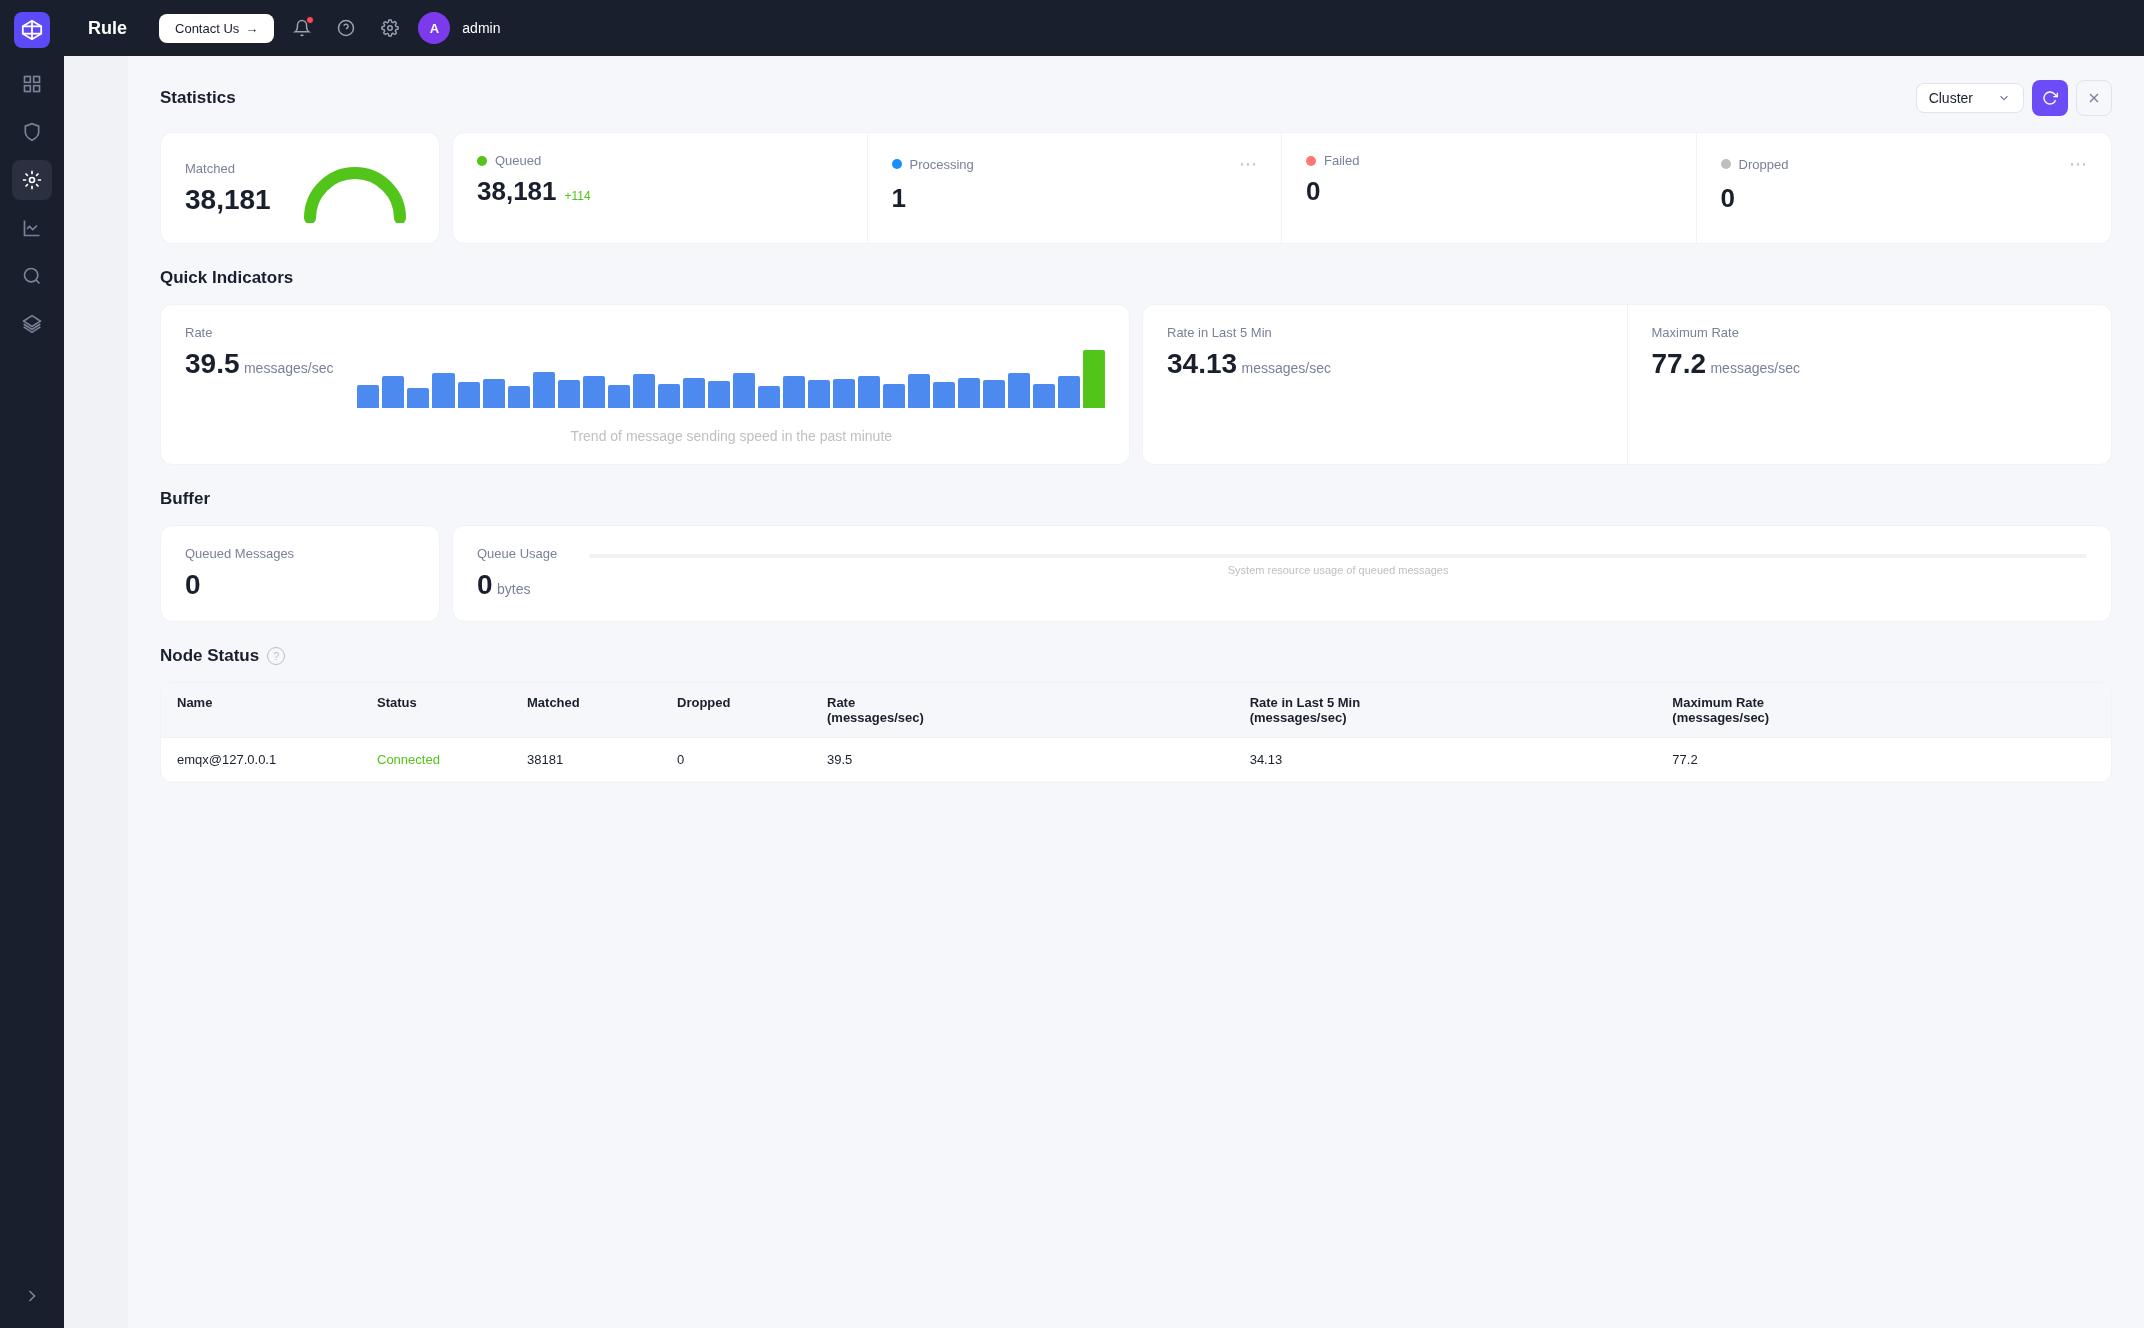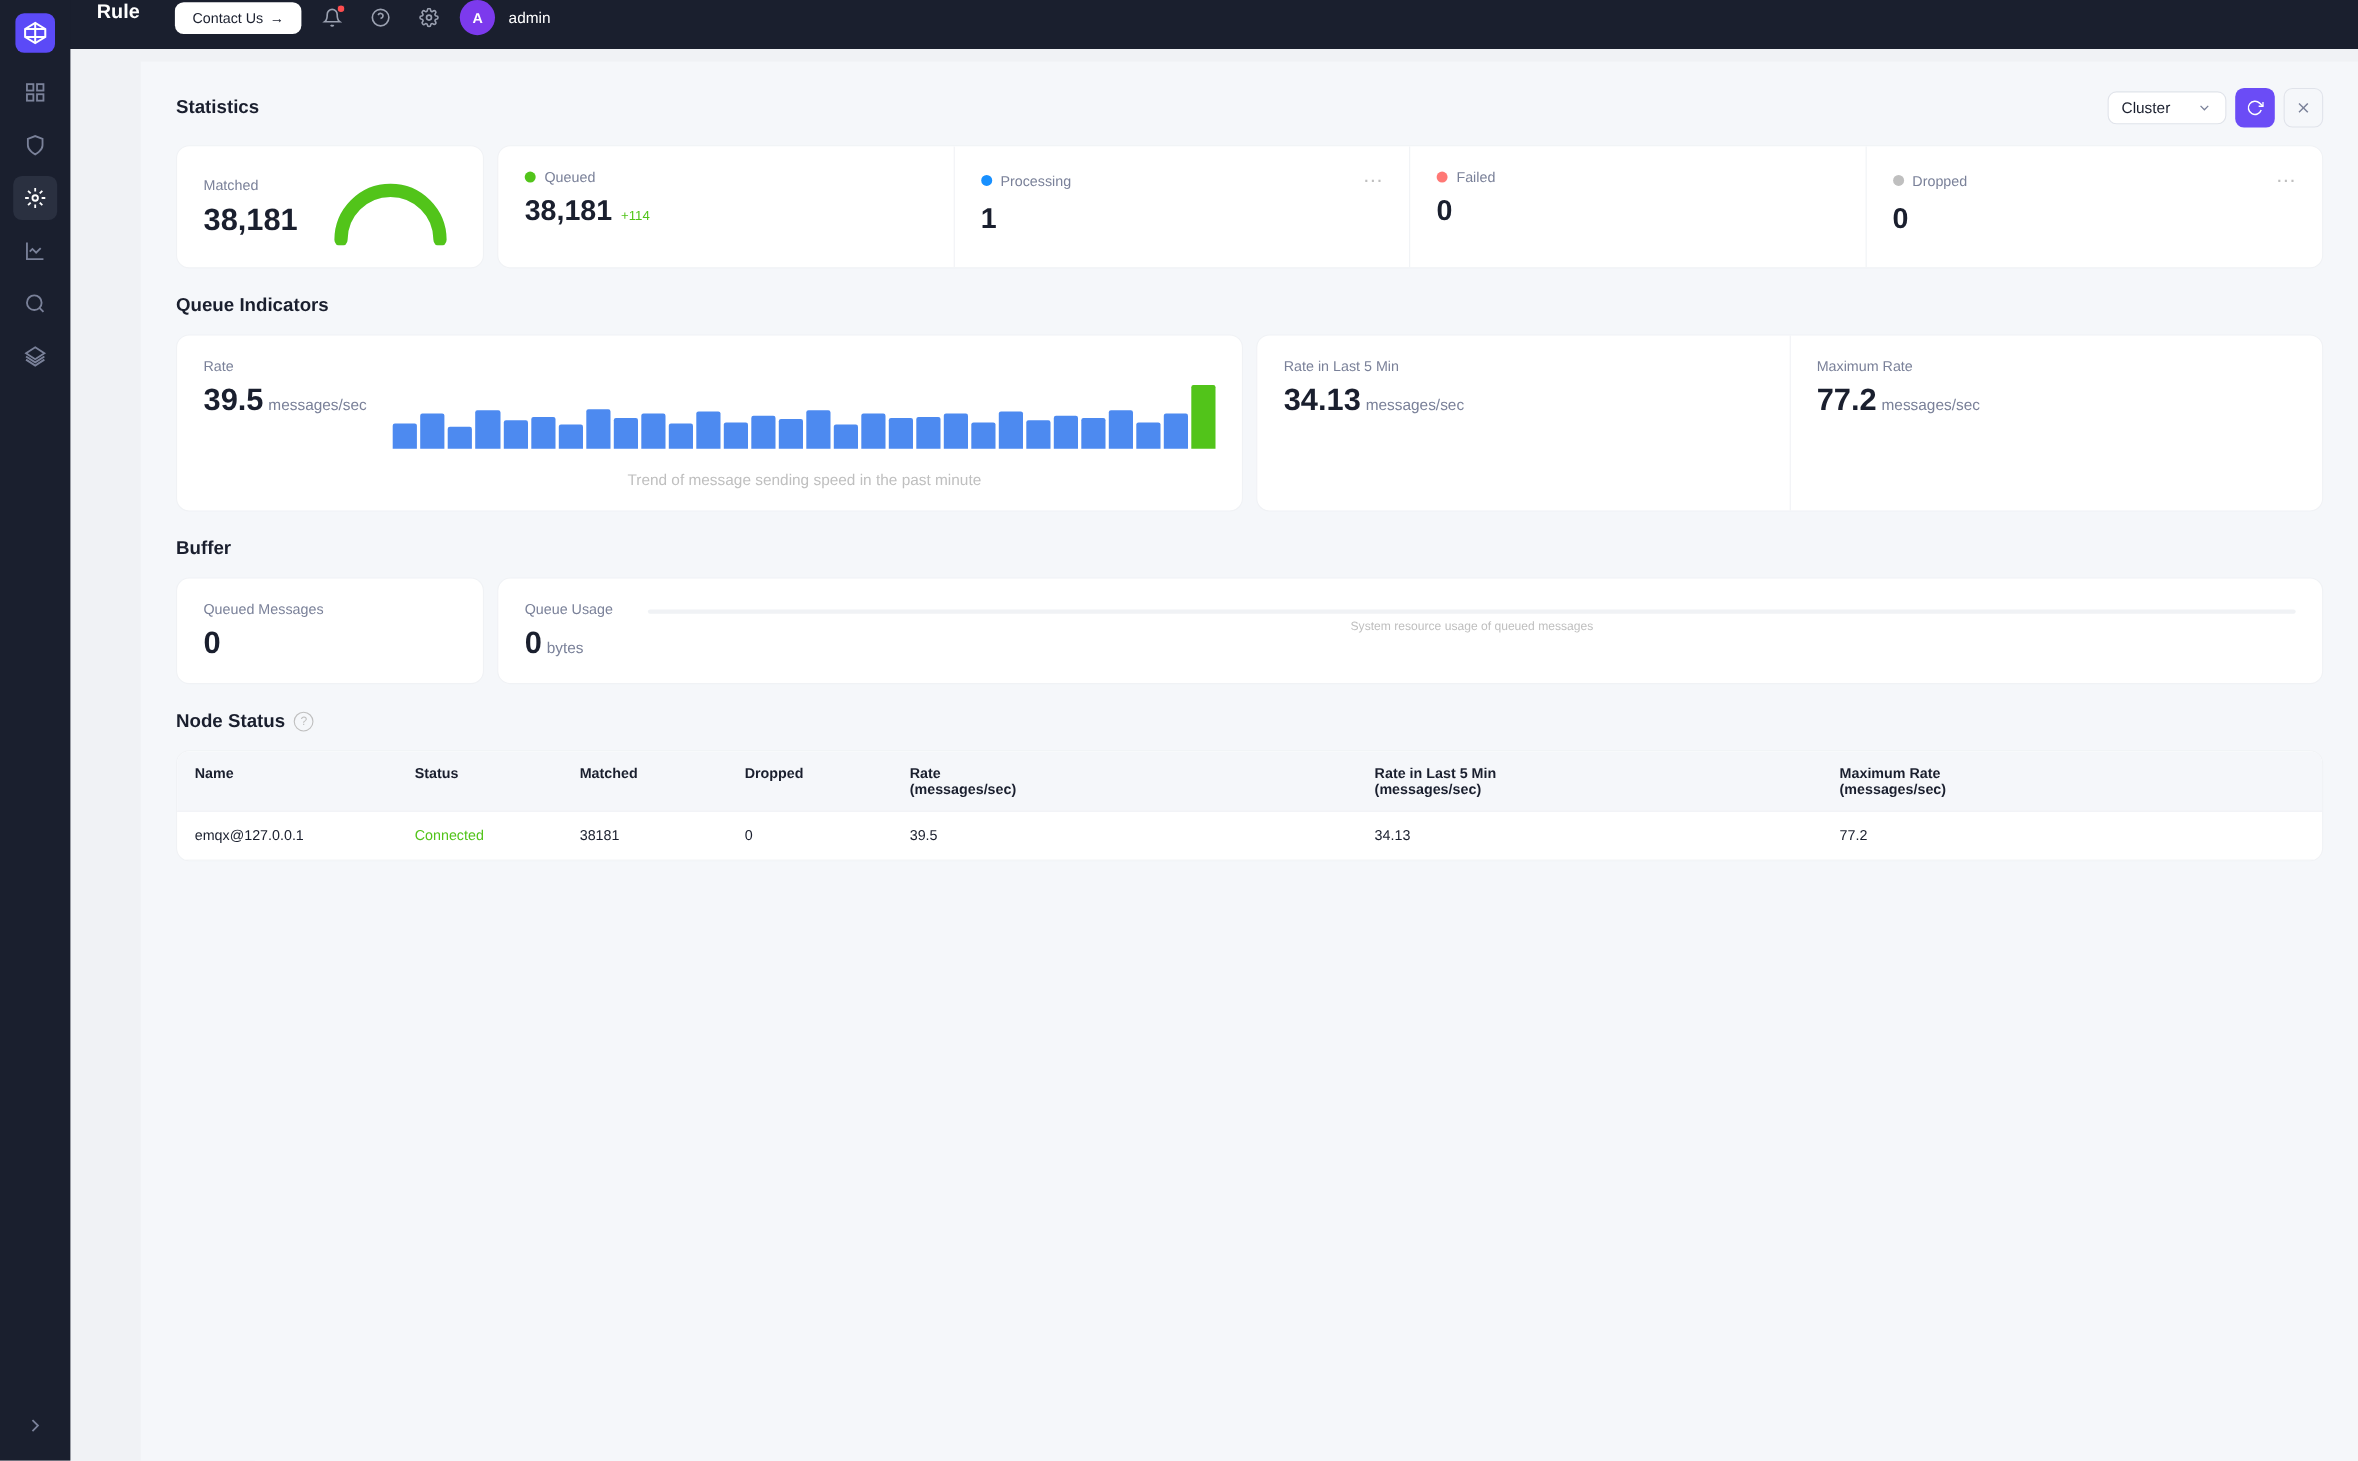--- a/index.html
+++ b/index.html
@@ -30,23 +30,23 @@
       border-radius: 8px;
       cursor: pointer;
       color: #7a8199;
     }
     .sidebar-item.active { background: #2a3040; color: #fff; }
     .sidebar-bottom { margin-top: auto; display: flex; flex-direction: column; align-items: center; gap: 8px; }
 
     
     .topbar {
       position: fixed; top: 0; left: 64px; right: 0;
-      height: 44px;
+      height: 56px;
       background: #1a1f2e;
-      display: flex; align-items: flex-start;
+      display: flex; align-items: center;
       padding: 0 24px;
       gap: 16px;
       z-index: 100;
     }
     .topbar-title {
       color: #fff;
       font-size: 18px;
       font-weight: 600;
     }
     .topbar-search {
@@ -575,21 +575,21 @@
             <span class="more-dots">⋯</span>
           </div>
           <div class="status-value">
             <span>0</span>
           </div>
         </div>
       </div>
     </div>
 
     <div class="section-header">
-      <h2 class="section-title">Queue Indicators</h2>
+      <h2 class="section-title">Quick Indicators</h2>
     </div>
 
     <div class="rate-cards">
 
       <div class="rate-card">
         <div class="stat-label">Rate</div>
         <div class="rate-card-inner">
           <div class="rate-info">
             <span class="rate-value">39.5</span>
             <span class="rate-unit">messages/sec</span>

